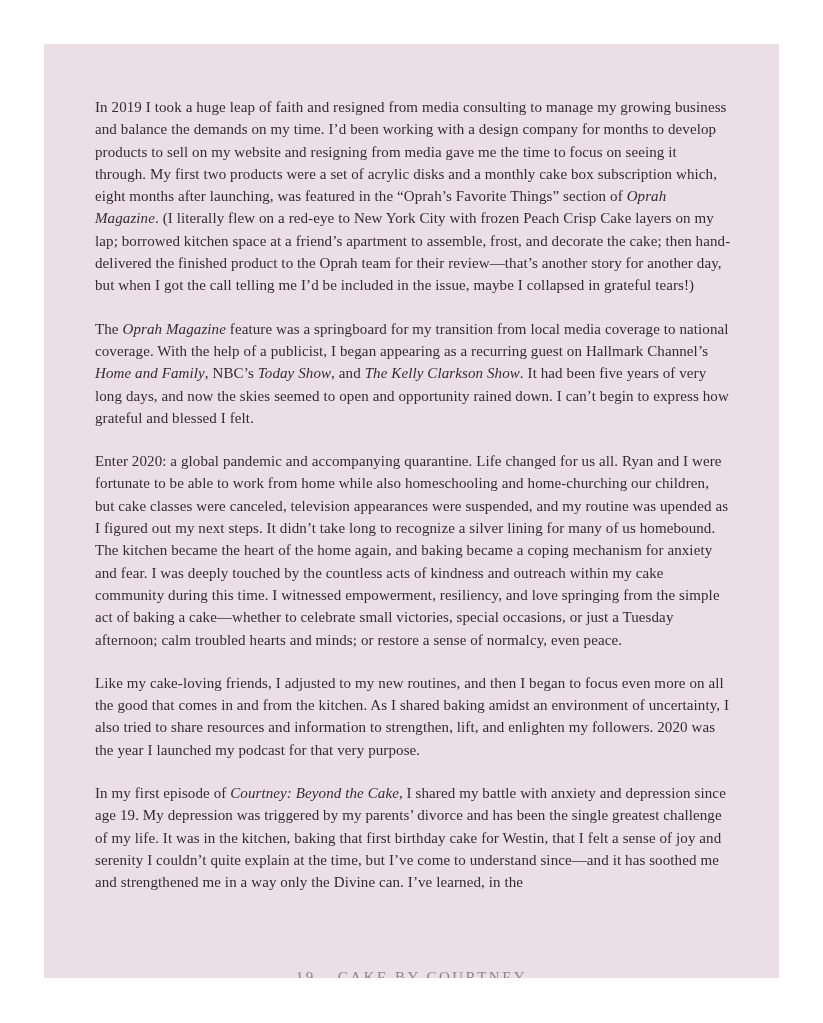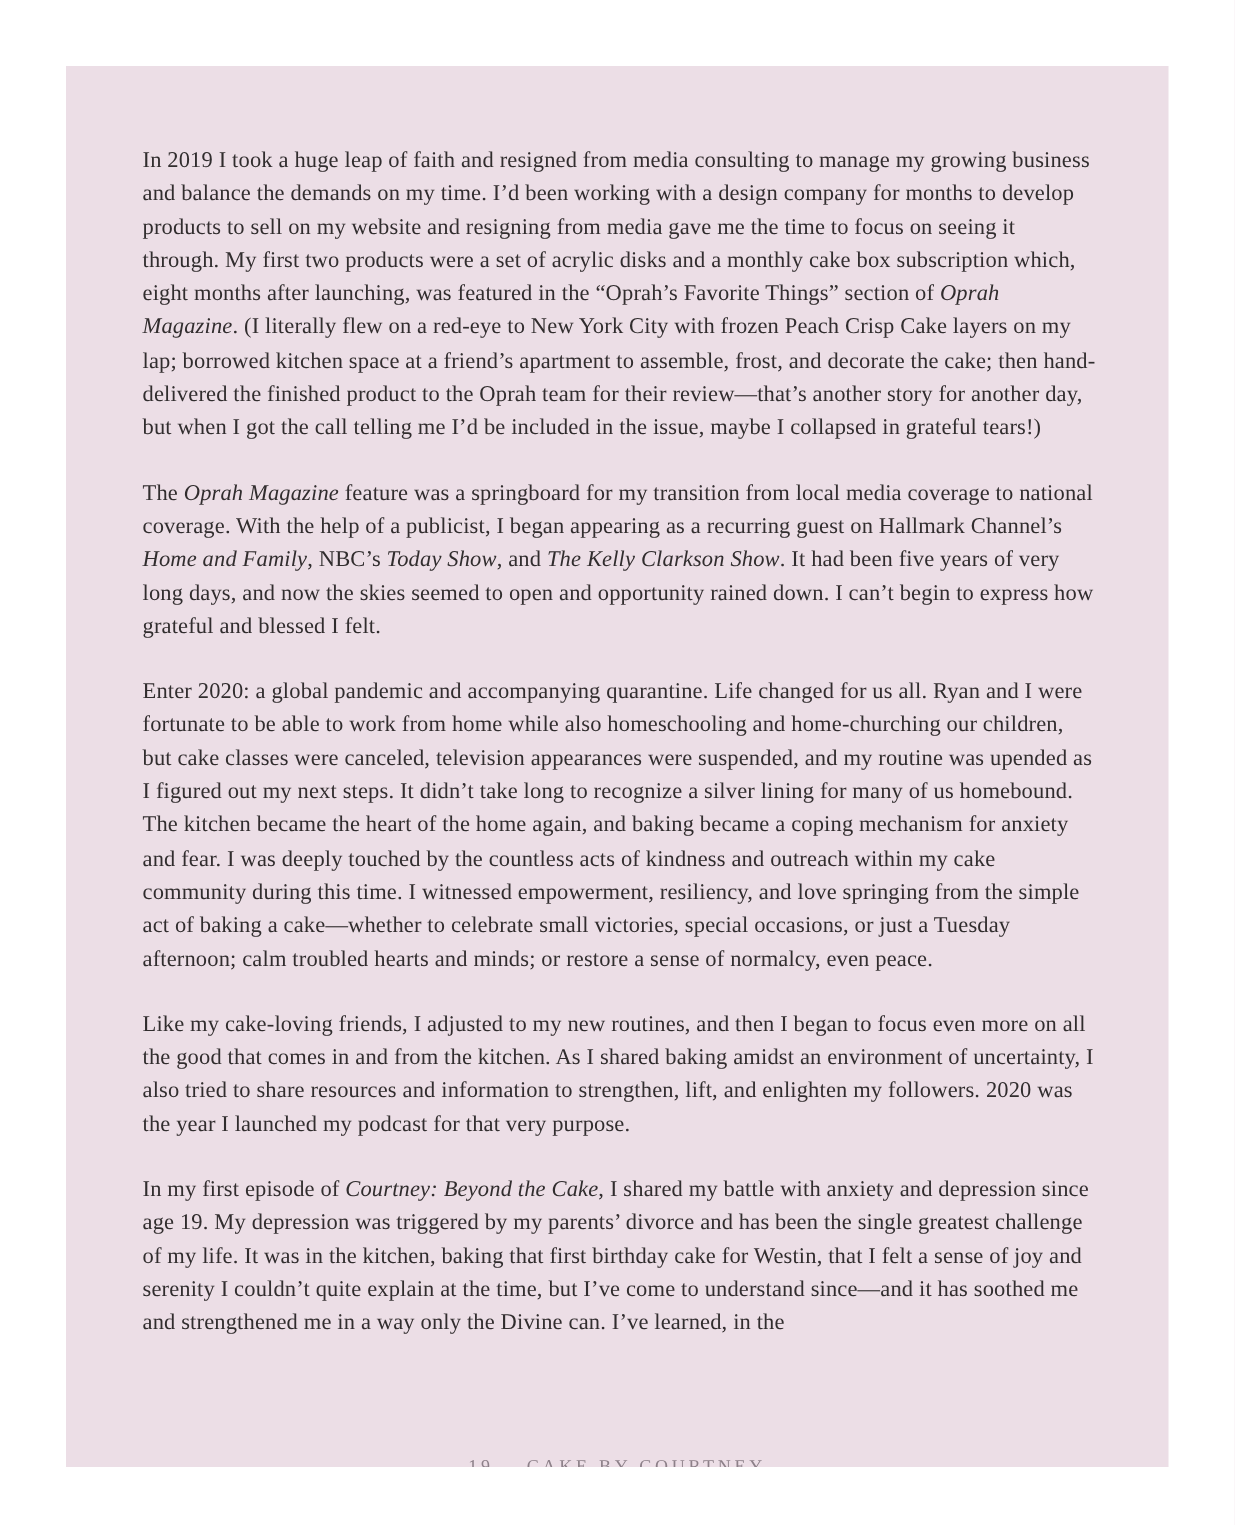--- a/index.html
+++ b/index.html
@@ -36,21 +36,21 @@
   }
   .text-column p em {
     font-style: italic;
   }
   .page-footer {
     position: absolute;
     left: 0;
     right: 0;
     top: 926px;
     text-align: center;
-    font-size: 12px;
+    font-size: 15px;
     line-height: 14px;
     letter-spacing: 2.5px;
     color: #8d8089;
     white-space: nowrap;
   }
   .page-footer .folio {
     margin-right: 22px;
   }
 </style>
 </head>

